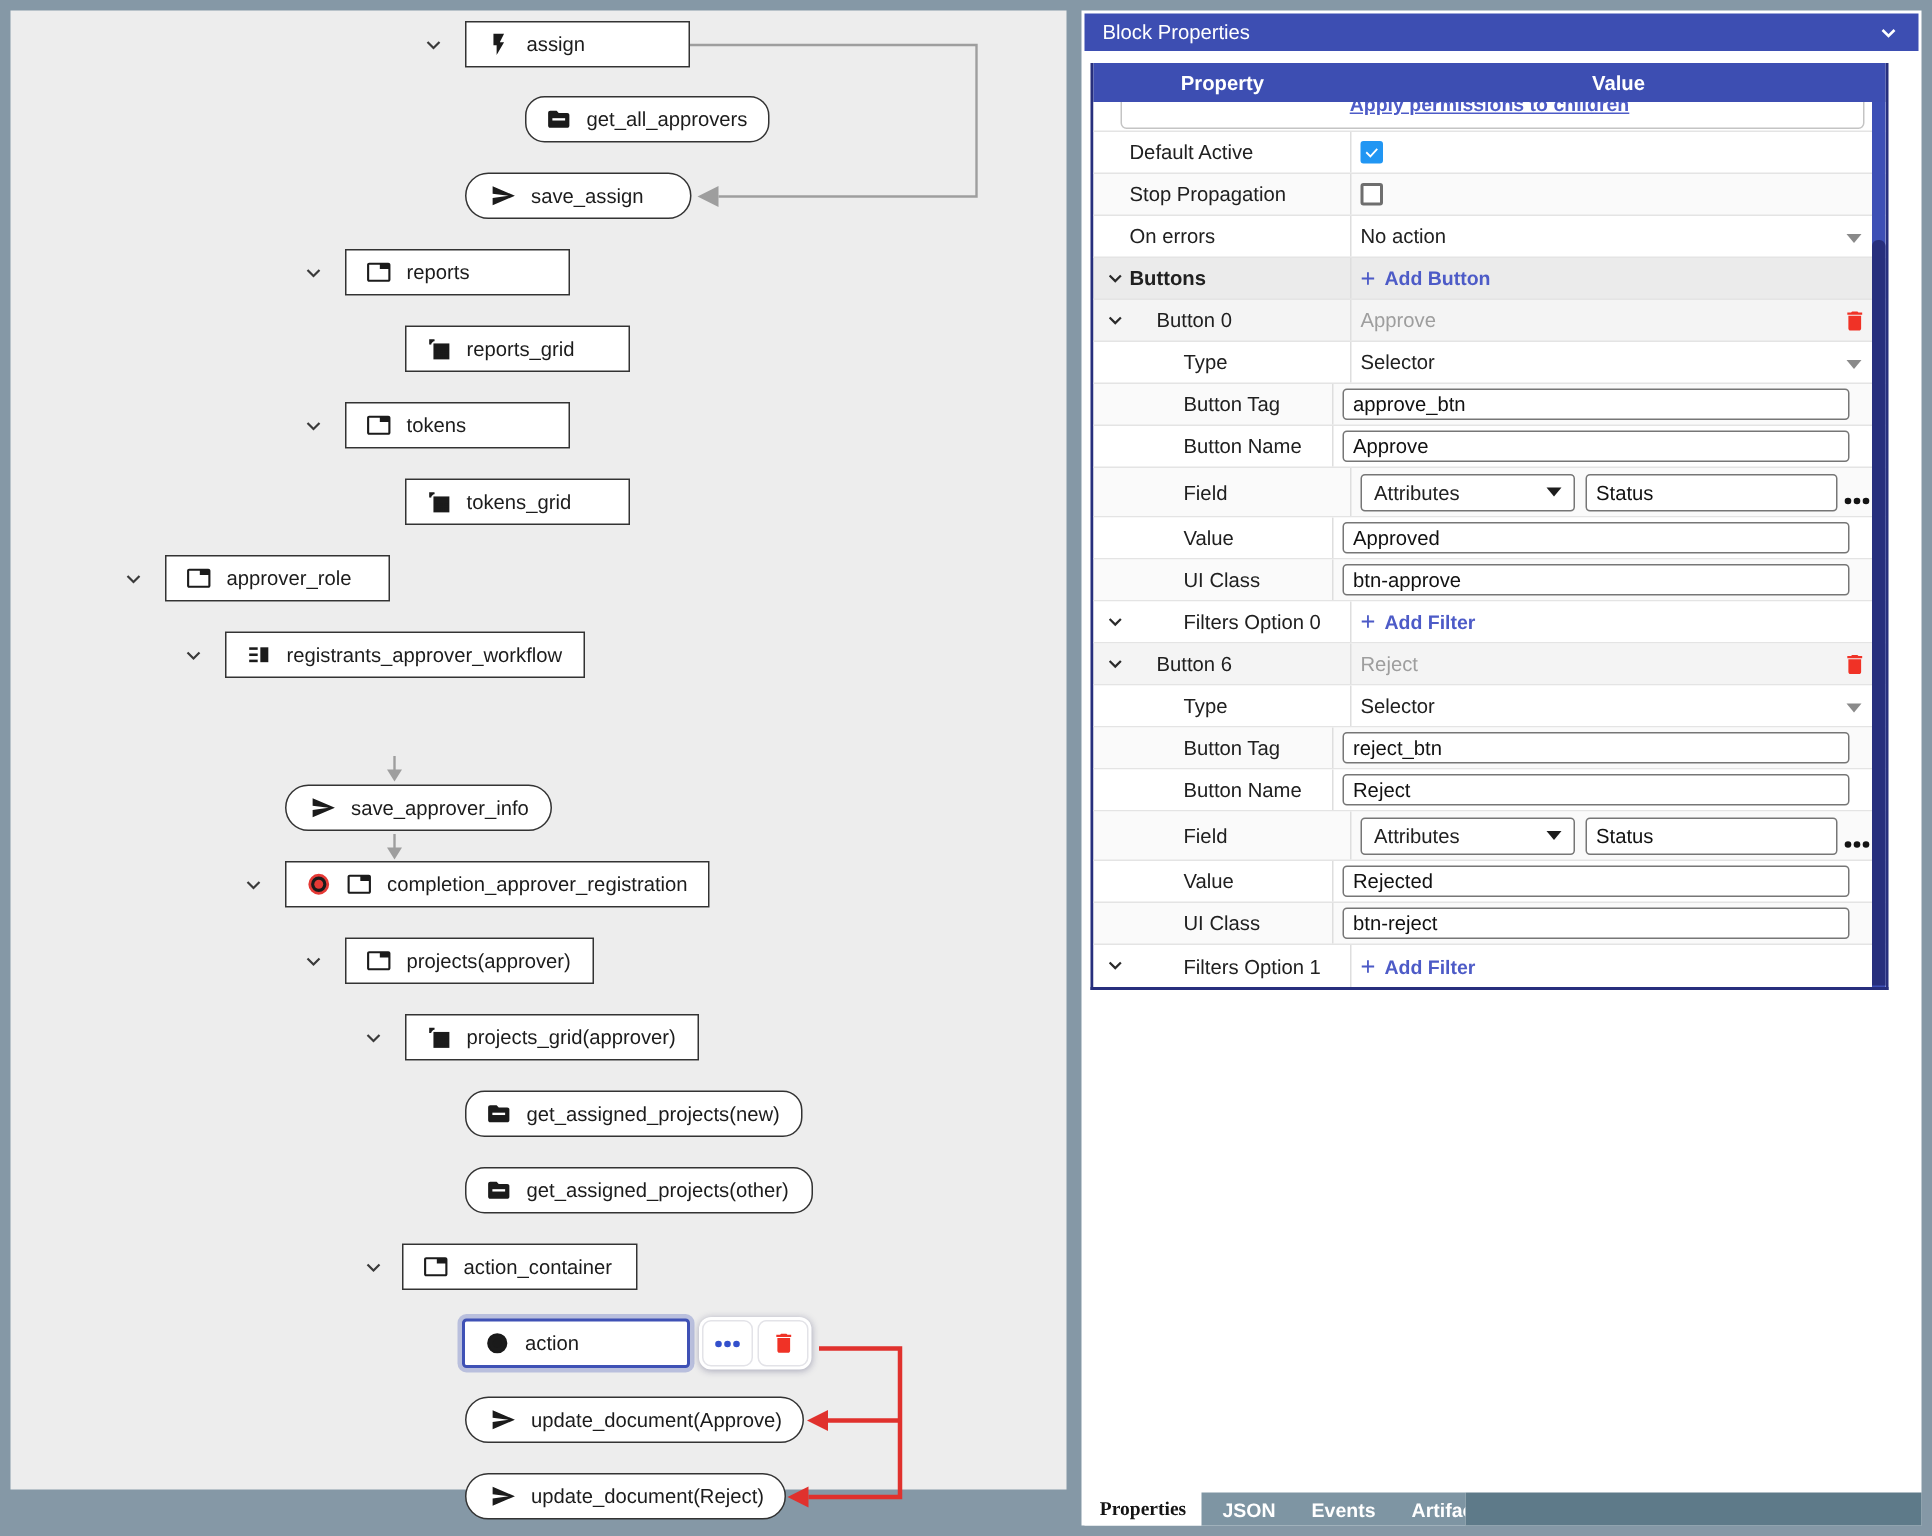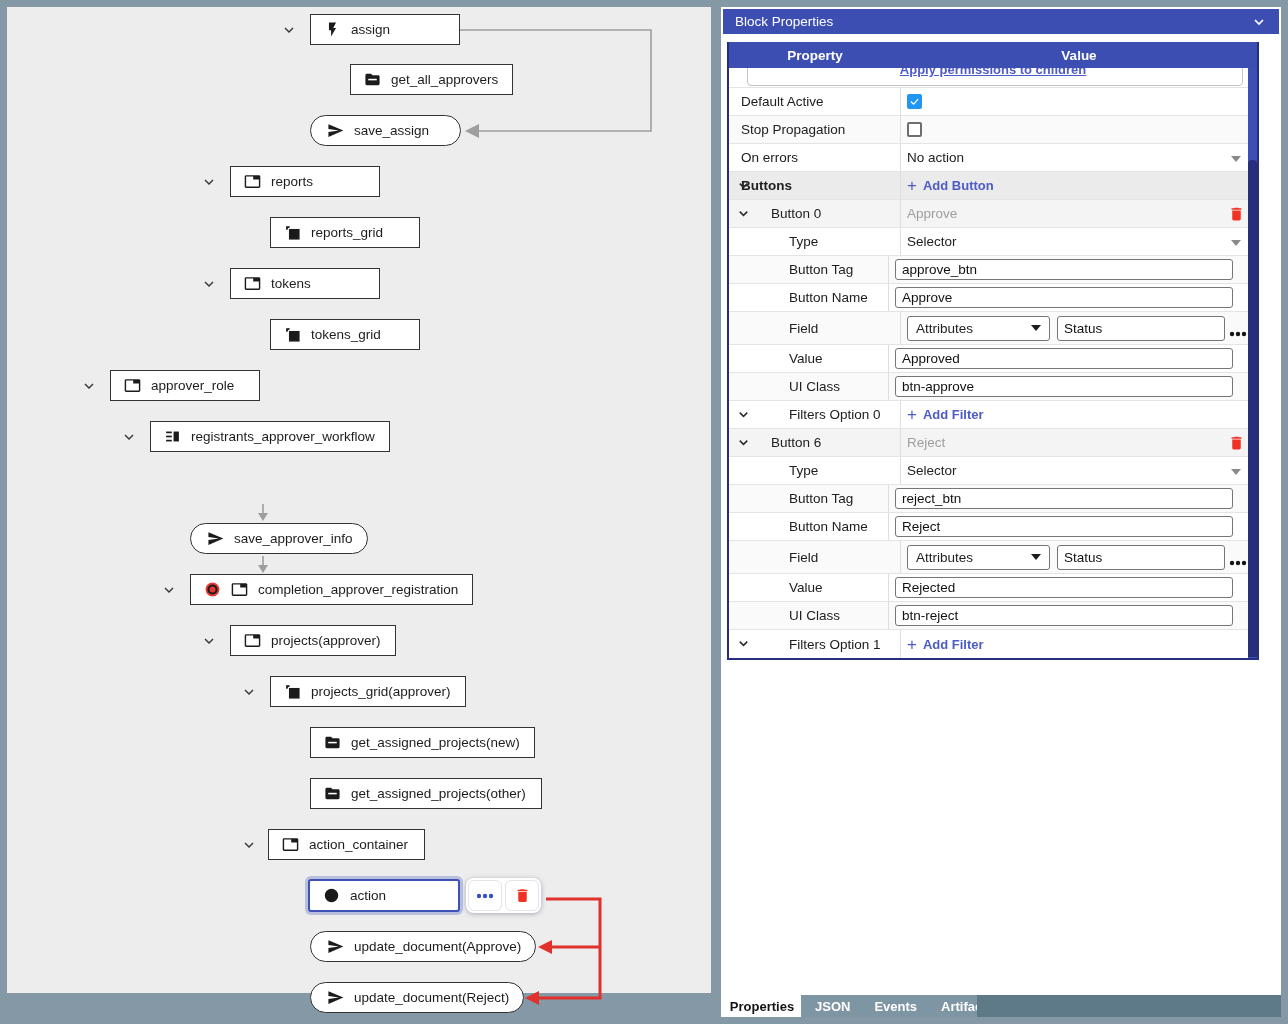--- a/index.html
+++ b/index.html
@@ -8,21 +8,21 @@
 
   
   .canvas { position:absolute; left:7px; top:7px; width:704px; height:986px; background:#EDEDED;text-decoration:underline; }
   .connectors { position:absolute; left:0; top:0; width:704px; height:1010px; pointer-events:none; }
 
   .node { position:absolute; display:inline-flex; align-items:center; gap:10px;
           min-height:31px; background:#FFFFFF; border:1.5px solid #333333; padding:0 14px 0 13px;
           font-size:13.5px; color:#1c1c1c; white-space:nowrap; }
   .node .nicon { display:inline-flex; flex:none; }
   .node .nicon svg { width:17px; height:17px; fill:#1b1b1b; }
-  .node.rounded { border-radius:0;align-items:center; }
+  .node.rounded { border-radius:13px;align-items:center; }
   .node.pill { border-radius:17px; padding-left:16px; }
   .node.selected { border:2px solid #3F51B5; border-radius:3px;
                    box-shadow:0 0 0 3px rgba(101,115,195,0.38); }
   .tchev { position:absolute; width:16px; height:16px; cursor:pointer; }
   .tchev svg { width:16px; height:16px; stroke:#3a3a3a; stroke-width:2.2; fill:none; }
 
   .ntoolbar { position:absolute; display:flex; gap:3px; background:#fff; border-radius:8px;
               padding:2px; box-shadow:0 1px 5px rgba(40,40,90,0.35); }
   .ntoolbar .tbtn { width:34px; height:31px; background:#fff; border:1px solid #E3E3E8; border-radius:6px;
                     display:flex; align-items:center; justify-content:center; cursor:pointer; }
@@ -43,21 +43,21 @@
   .phead > div { display:flex; align-items:center; justify-content:center; }
   .phc-prop { width:172px; } .phc-val { flex:1; }
 
   .prow { display:flex; height:28px; border-bottom:1px solid #E4E4E4; background:#fff; font-size:13.5px; }
   .prow.alt { background:#FAFAFA; }
   .prow.sect { background:#EBEBEB; }
   .prow.btnrow { background:#F4F4F4; }
   .prow.fieldrow { height:33px; }
   .plabel { width:172px; border-right:1px solid #DEDEDE; display:flex; align-items:center;
             color:#202020; position:relative; }
-  .ind1 { padding-left:12px; } .ind2 { padding-left:42px; } .ind3 { padding-left:60px; }
+  .ind1 { padding-left:24px; } .ind2 { padding-left:42px; } .ind3 { padding-left:60px; }
   .plabel .bold { font-weight:bold; }
   .rowchev { position:absolute; left:7px; top:6px; width:15px; height:15px; cursor:pointer; }
   .rowchev svg { width:15px; height:15px; stroke:#2b2b2b; stroke-width:2.4; fill:none; }
   .pvalue { flex:1; position:relative; display:flex; align-items:center; padding-left:6px; padding-right:24px; color:#212121; }
   .gray { color:#9E9E9E; }
 
   .caret { position:absolute; right:16px; top:50%; margin-top:-2px; width:0; height:0;
            border-left:5px solid transparent; border-right:5px solid transparent; border-top:6px solid #8a8a8a; }
   .vinput { width:338px; height:21px; border:1px solid #767676; border-radius:3px; padding:0 6px;
             font-size:13.5px; font-family:"Liberation Sans",sans-serif; color:#111; background:#fff; }
@@ -85,21 +85,21 @@
                border:1px solid #C4C4C4; border-radius:4px; }
   .apply-link { position:absolute; top:-6px; left:0; width:100%; text-align:center; color:#4D5BC7;
                 font-weight:bold; font-size:13px; text-decoration:underline; cursor:pointer; }
 
   .sbar { position:absolute; right:0; top:26px; bottom:0; width:9px; background:#3D4FB5; }
   .sthumb { position:absolute; left:0; top:92px; width:9px; height:497px; background:#272F7D;
             border-radius:4px 4px 0 0; cursor:pointer; }
 
   .tabs { position:absolute; left:2px; bottom:0; width:558px; height:22px; display:flex; font-size:13px; }
   .tab-active { width:78px; background:#fff; color:#141414; font-weight:bold;
-                display:flex; align-items:center; justify-content:center; cursor:pointer; }
+                display:flex; align-items:center; justify-content:center; cursor:pointer;font-family:Liberation Serif, serif; }
   .tabgroup { width:176px; background:#7E95A3; display:flex; align-items:center; gap:24px;
               padding:0 14px; }
   .tab-inactive { color:#fff; font-weight:bold; cursor:pointer; }
   .tabfill { flex:1; background:#5E7A89; }
 </style>
 </head>
 <body>
 
 <div class="canvas">
 

